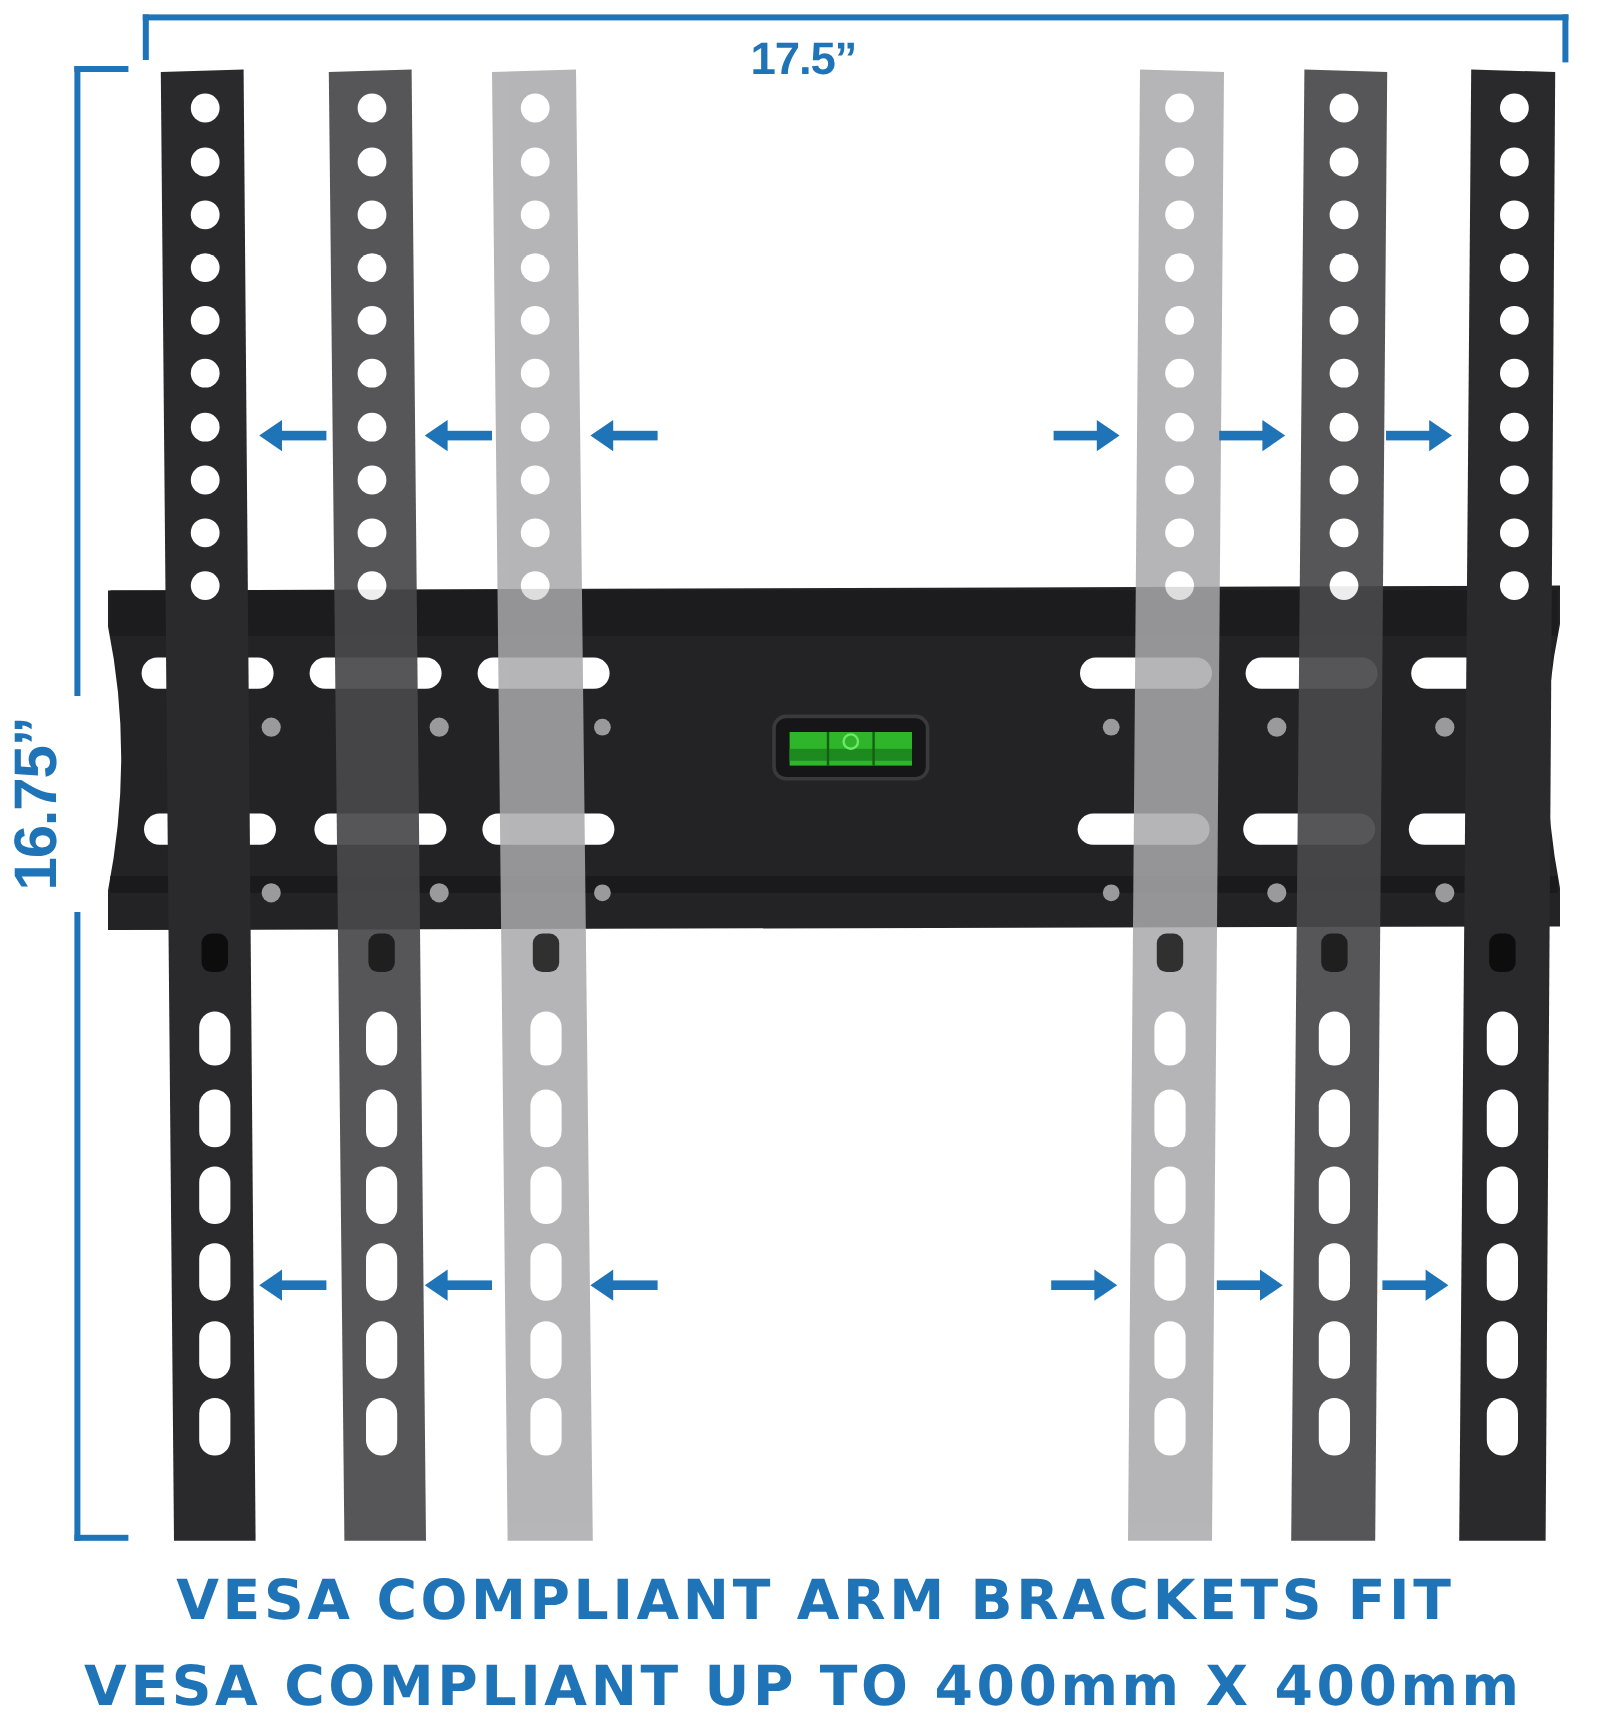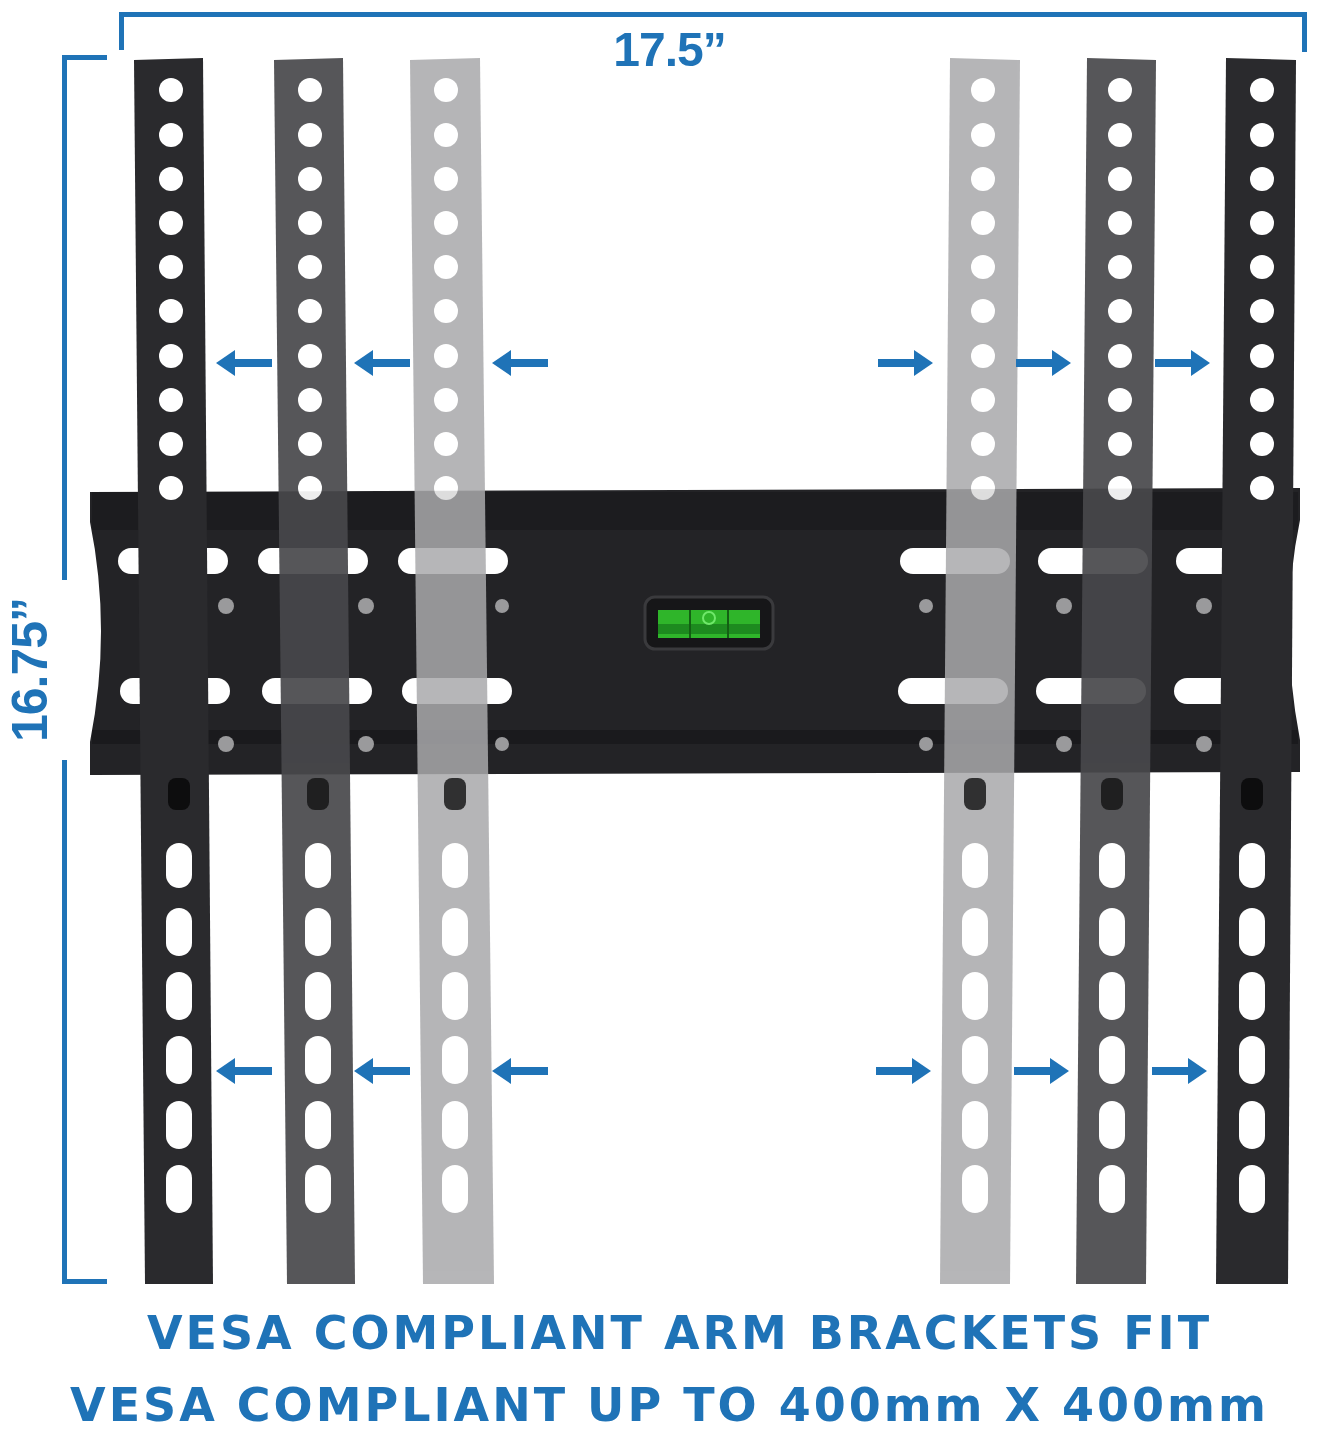--- a/index.html
+++ b/index.html
@@ -1,20 +1,20 @@
 <!DOCTYPE html>
 <html><head>
 <meta charset="utf-8">
 <style>
   html, body { margin:0; padding:0; background:#ffffff; }
   body { width:1339px; height:1444px; position:relative; overflow:hidden; font-family:"DejaVu Sans", sans-serif; }
   .dim { position:absolute; background:var(--blue); }
   :root { --blue:#1f73b7; }
   .dim-label { position:absolute; color:var(--blue); font-family:"Liberation Sans", sans-serif; font-weight:bold; letter-spacing:-1px; }
-  #w-label { left:0; width:100%; top:20px; text-align:center; font-size:48px; line-height:60px; }
+  #w-label { left:0; width:100%; top:20px; text-align:center; font-size:38px; line-height:60px; }
   #h-label-wrap { position:absolute; left:0; top:580px; width:60px; height:180px; }
   #h-label { position:absolute; left:50%; top:50%; transform:translate(-50%,-50%) rotate(-90deg); font-size:50px; white-space:nowrap; }
   .caption { position:absolute; left:0; width:1339px; text-align:center; color:var(--blue); font-family:"DejaVu Sans", sans-serif; font-weight:bold; font-size:46px; letter-spacing:3px; }
   #cap1 { top:1306px; padding-left:20px; box-sizing:border-box; }
   #cap2 { top:1378px; }
   svg { position:absolute; left:0; top:0; }
 </style>
 </head>
 <body>
 

